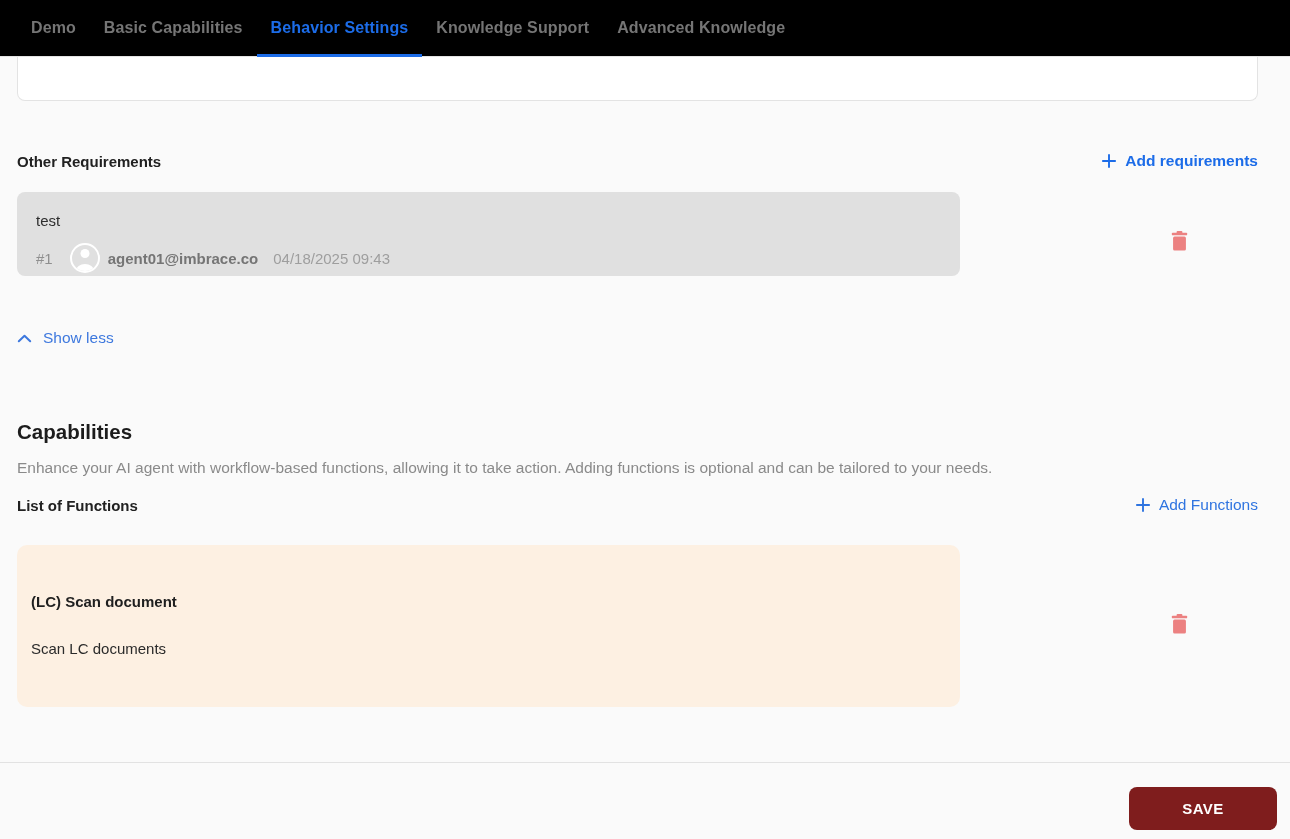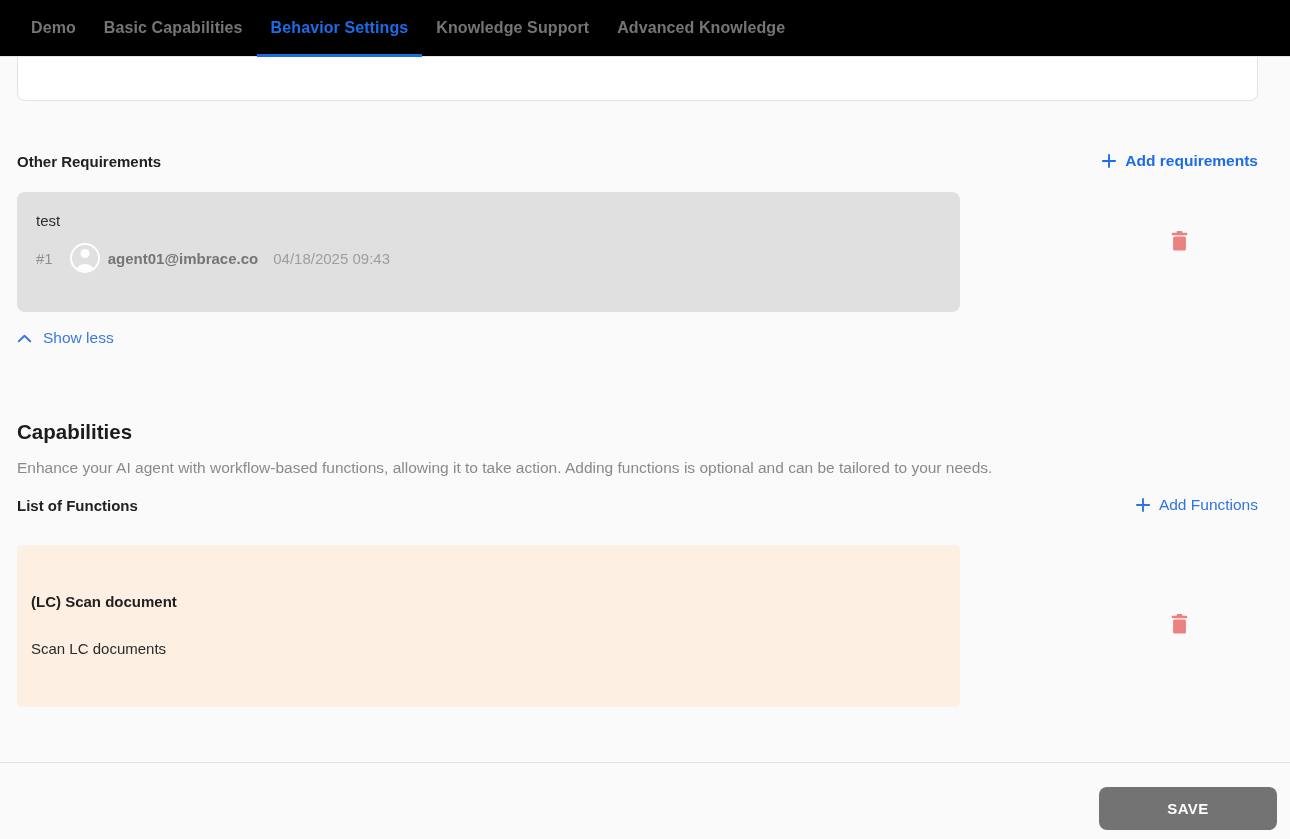--- a/index.html
+++ b/index.html
@@ -54,21 +54,21 @@
     display:flex; align-items:center; gap:6px;
     font-size:15.5px; cursor:pointer; white-space:nowrap;
   }
   .add-link.bold { color:#1c6ce8; font-weight:700; }
   .add-link.regular { color:#2f74e0; font-weight:400; }
   .plus-icon { display:flex; align-items:center; }
 
   
   .req-card {
     position:absolute; left:17px; top:192px;
-    width:943px; height:120px;
+    width:943px; height:84px;
     background:#e0e0e0; border-radius:8px;
     padding:20px 19px 0;
   }
   .req-text { font-size:15px; color:#2e2e2e; }
   .req-meta { margin-top:14px; display:flex; align-items:center; }
   .req-index { font-size:15px; color:#8f8f8f; margin-right:17px; }
   .avatar {
     width:30px; height:30px; border-radius:50%;
     background:#e0e0e0; border:2.5px solid #ffffff;
     position:relative; overflow:hidden; margin-right:8px;
@@ -110,35 +110,35 @@
   }
   .cap-desc {
     position:absolute; left:17px; top:459px;
     font-size:15.5px; color:#8a8a8a;
   }
 
   
   .func-card {
     position:absolute; left:17px; top:545px;
     width:943px; height:162px;
-    background:#fdf0e2; border-radius:5px;
+    background:#fdf0e2; border-radius:10px;
     padding:48px 14px 0;
   }
   .func-name { font-size:15px; font-weight:700; color:#1f1f1f; }
   .func-desc { margin-top:30px; font-size:15px; color:#2b2b2b; }
 
   
   .footer {
     position:absolute; left:0; right:0; bottom:0; height:77px;
     background:#fafafa; border-top:1px solid #e2e2e2;
   }
   .save-btn {
     position:absolute; right:13px; top:24px;
-    width:178px; height:43px;
-    background:#737373; color:#ffffff;
+    width:148px; height:43px;
+    background:#7f1d1d; color:#ffffff;
     font-family:inherit; font-size:15px; font-weight:700;
     letter-spacing:.5px;
     border:none; border-radius:8px; cursor:pointer;
   }
 </style>
 </head>
 <body>
 
 <nav class="tabbar">
   <div class="tab">

